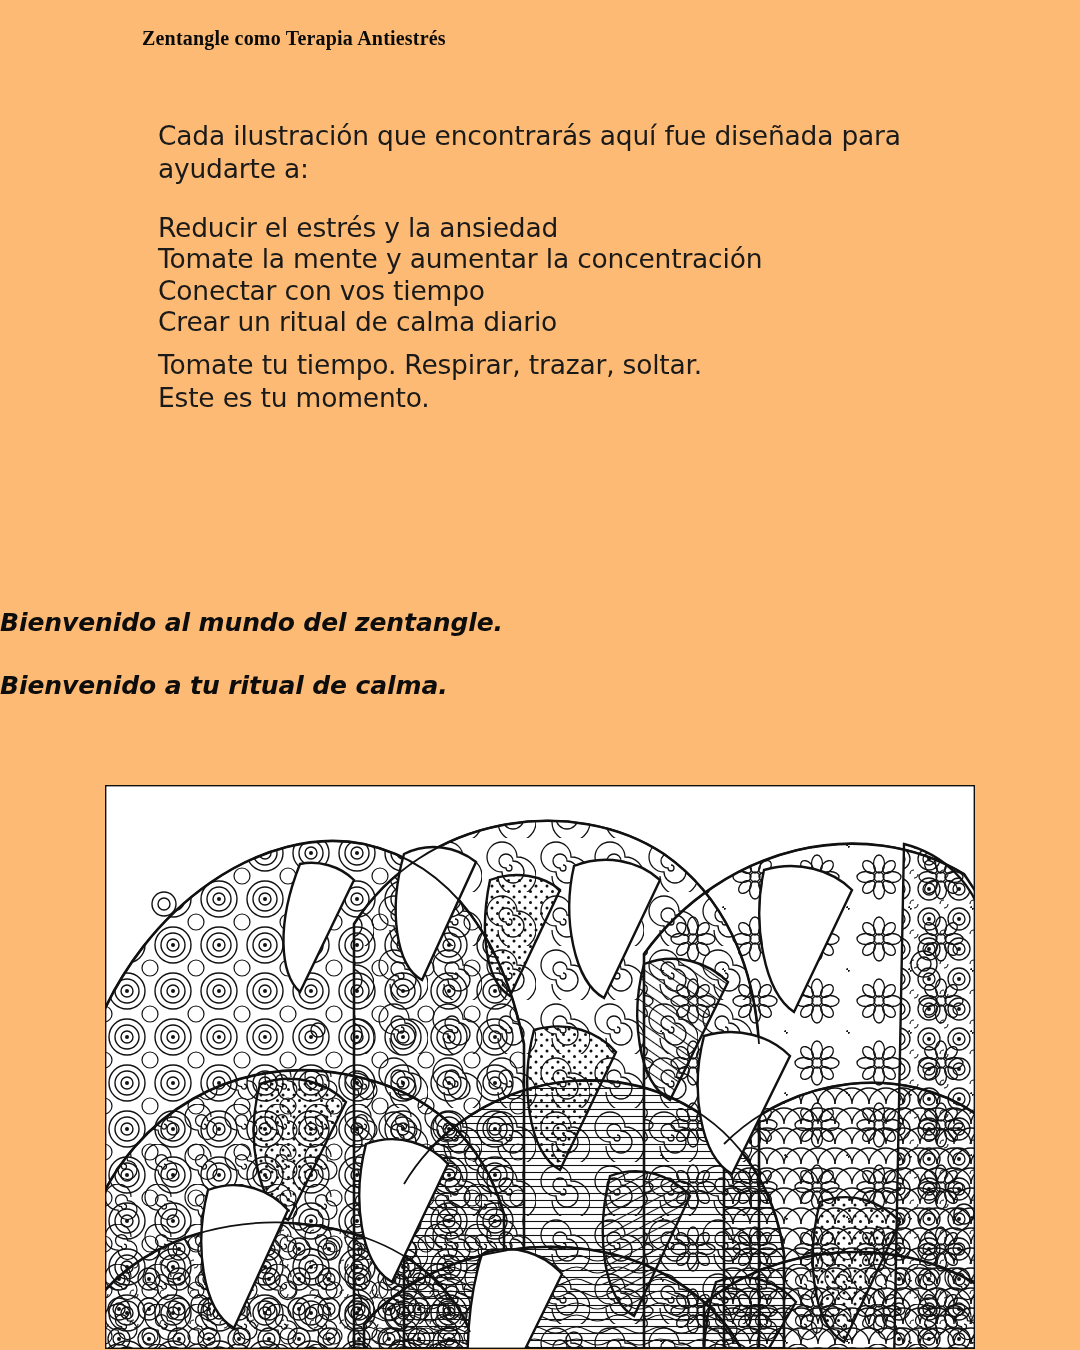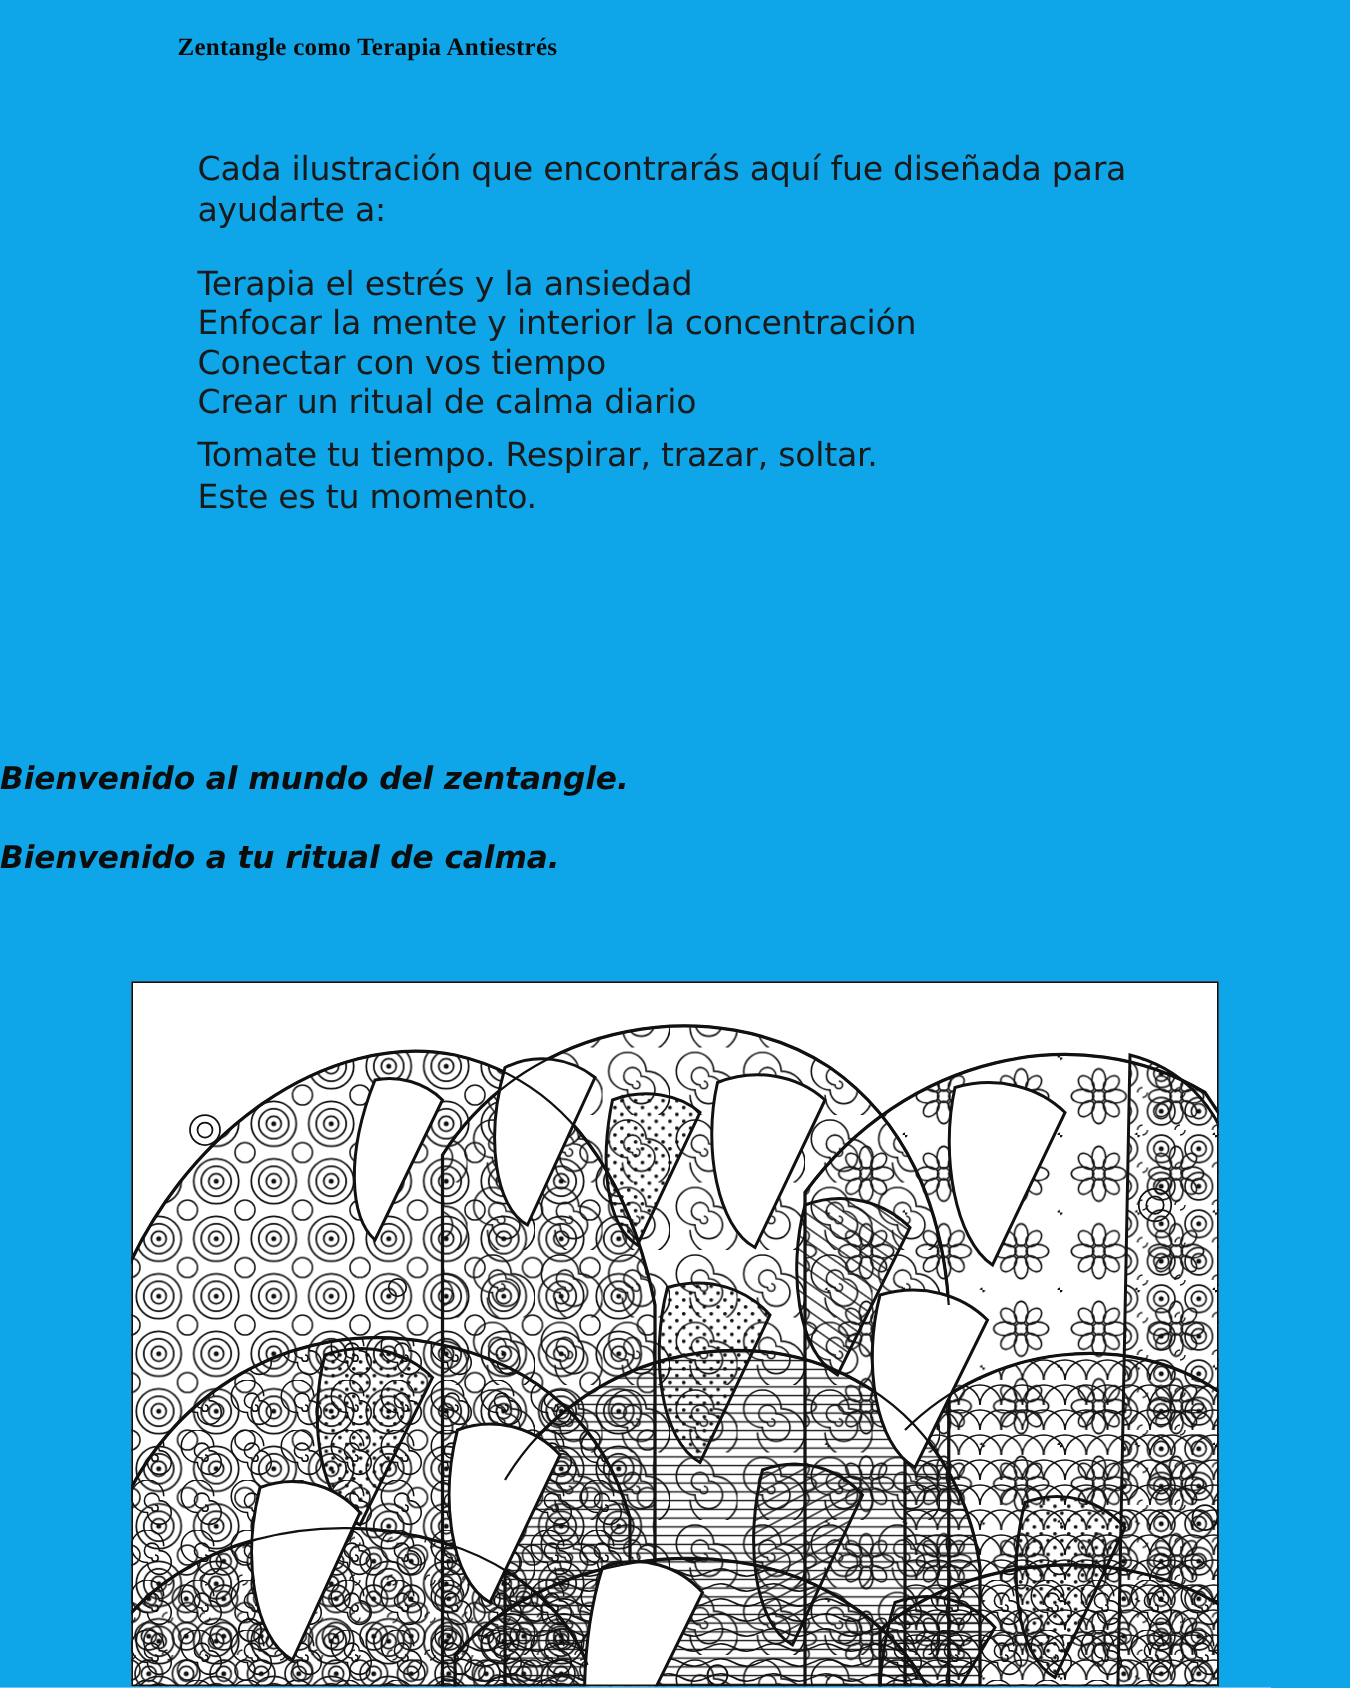--- a/index.html
+++ b/index.html
@@ -12,21 +12,21 @@
     height: 1350px;
     position: relative;
     font-family: "Liberation Sans", sans-serif;
     color: #111111;
     overflow: hidden;
   }
 
   .page {
     position: absolute;
     inset: 0;
-    background: #0ea5e9;
+    background: #fdba74;
   }
 
   .header-title {
     position: absolute;
     left: 142px;
     top: 27px;
     font-family: "Liberation Serif", serif;
     font-weight: bold;
     font-size: 20px;
     letter-spacing: 0.2px;
@@ -107,22 +107,22 @@
 <div class="page">
 
   <div class="header-title">Zentangle como Terapia Antiestrés</div>
 
   <div class="body-block">
 
 
     <div class="para">Cada ilustración que encontrarás aquí fue diseñada para ayudarte a:</div>
 
     <div class="list">
-      <div class="list-item">Terapia el estrés y la ansiedad</div>
-      <div class="list-item">Enfocar la mente y interior la concentración</div>
+      <div class="list-item">Reducir el estrés y la ansiedad</div>
+      <div class="list-item">Tomate la mente y aumentar la concentración</div>
       <div class="list-item">Conectar con vos tiempo</div>
       <div class="list-item">Crear un ritual de calma diario</div>
     </div>
 
     <div class="para" style="white-space: pre-line; margin-top: 12px;">Tomate tu tiempo. Respirar, trazar, soltar.
 Este es tu momento.</div>
   </div>
 
   <div class="closing">
     <div class="closing-line">Bienvenido al mundo del zentangle.</div>

